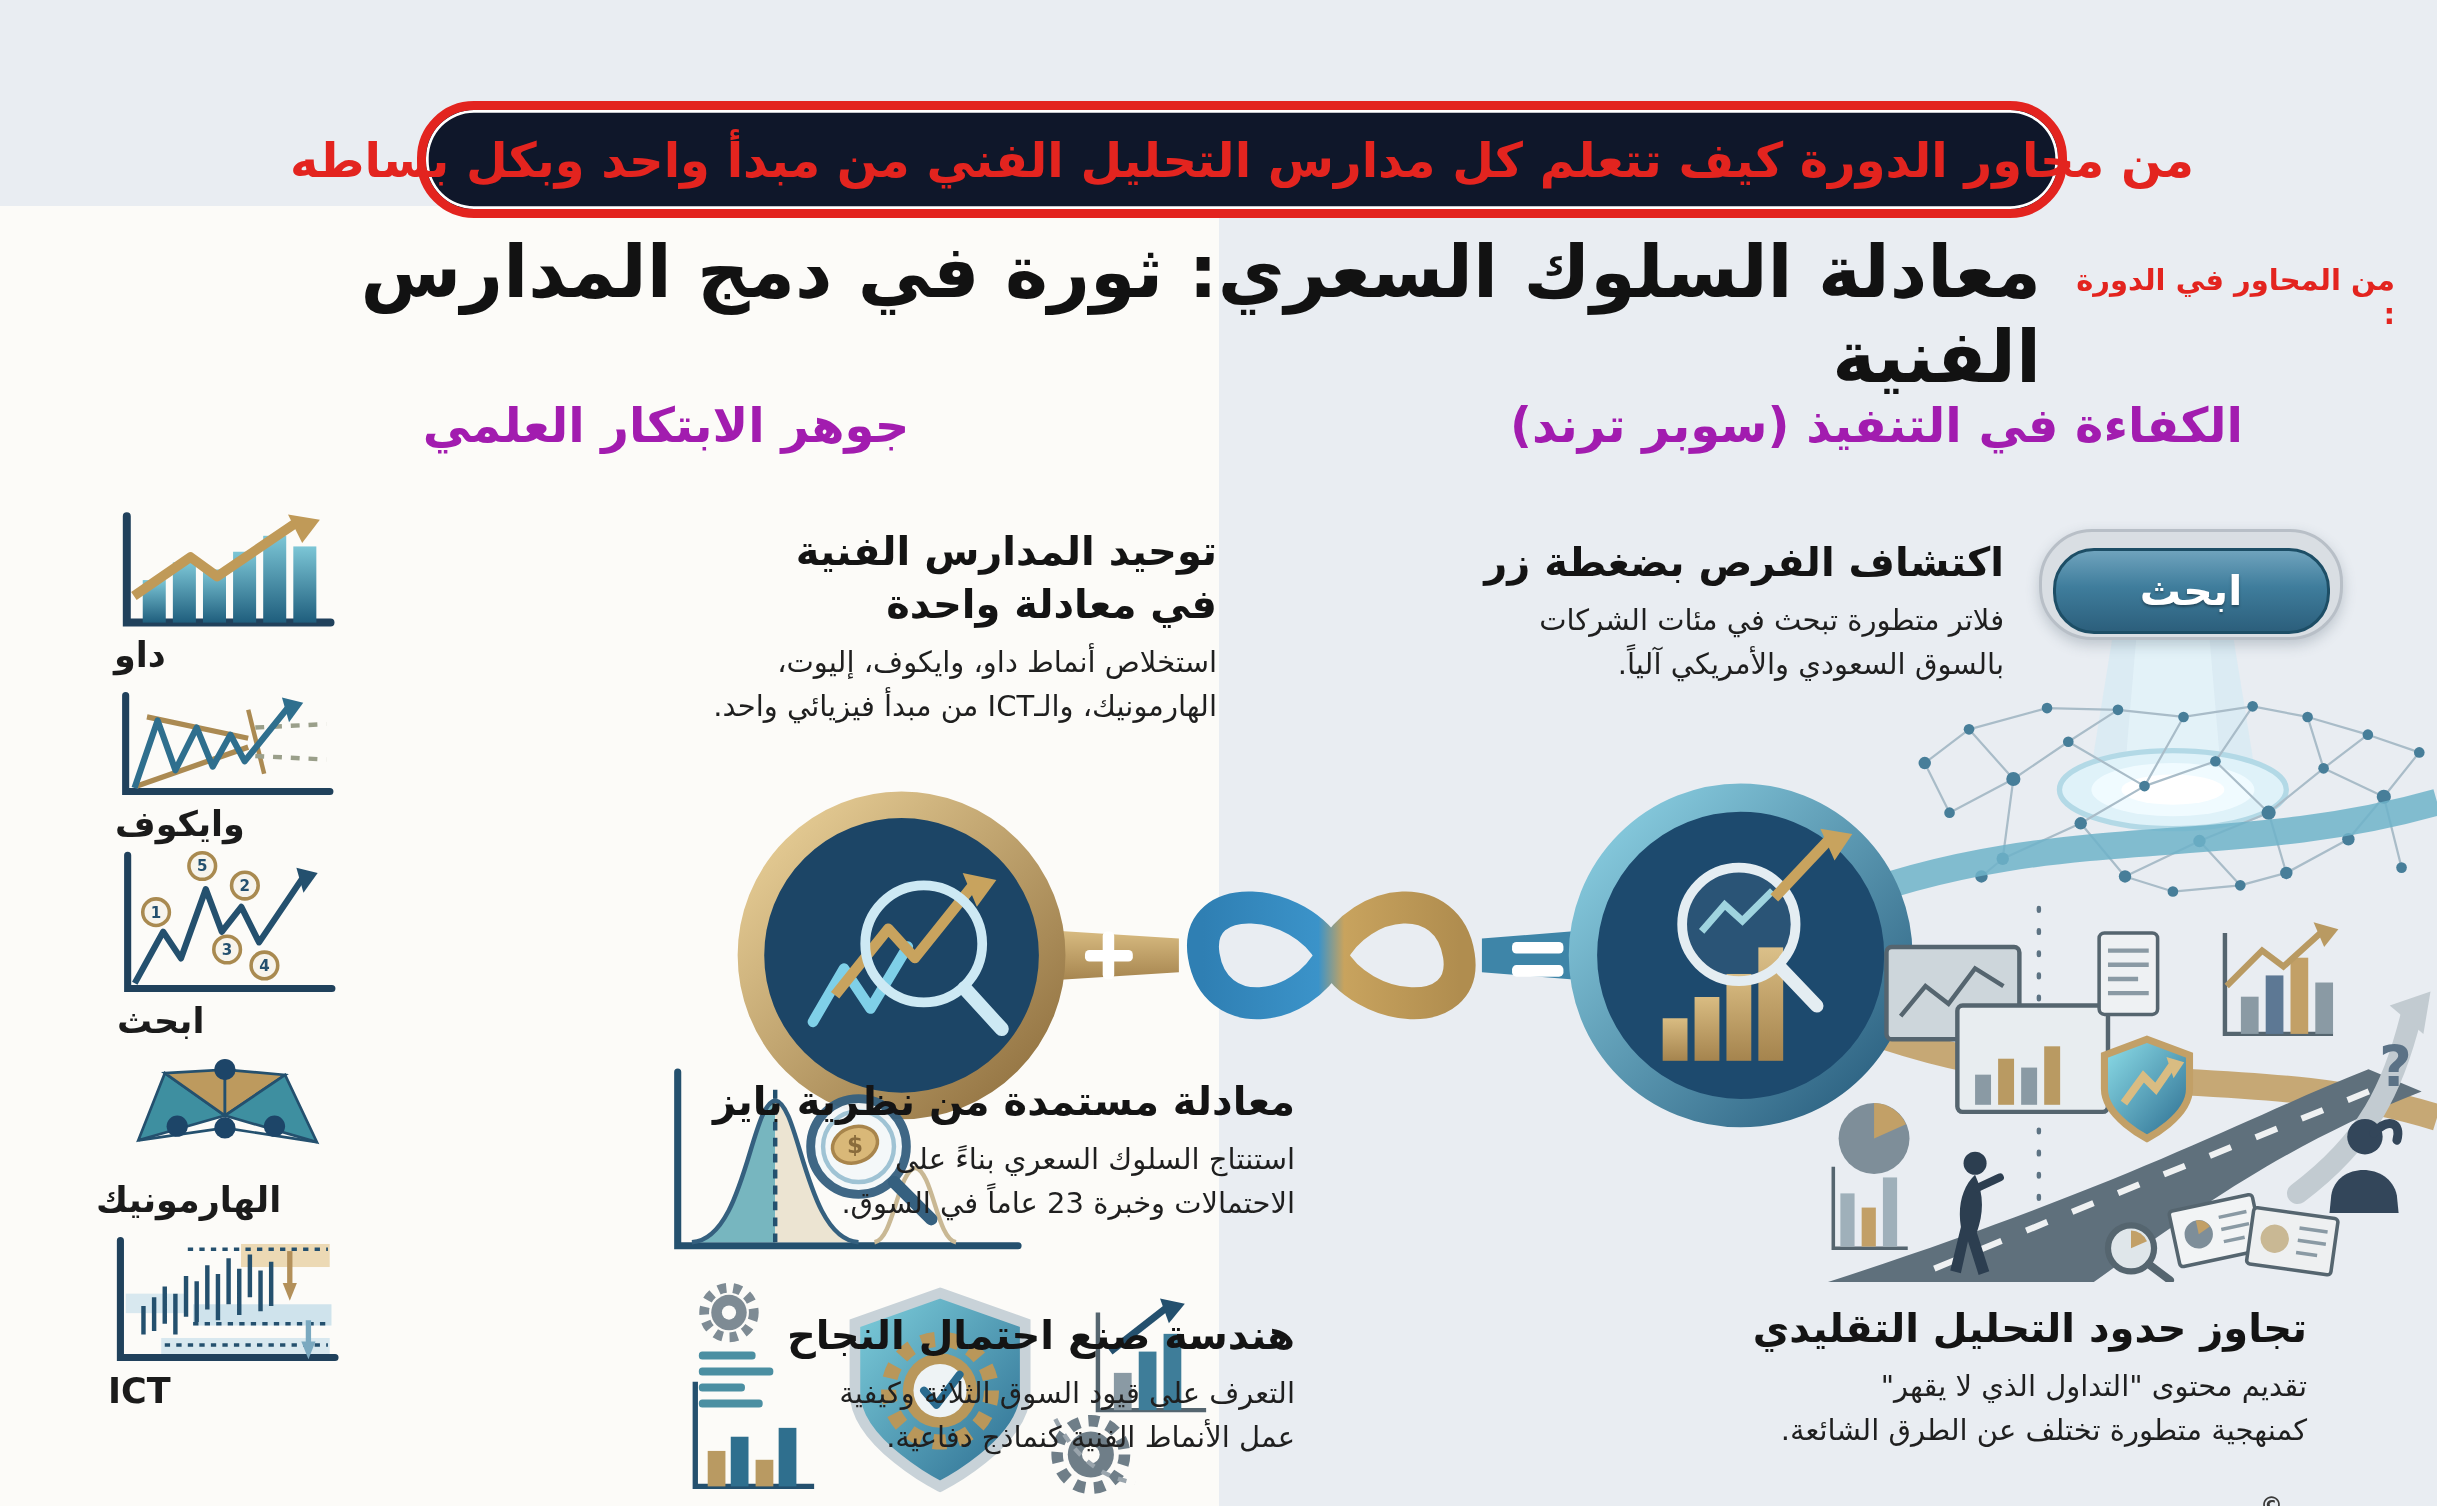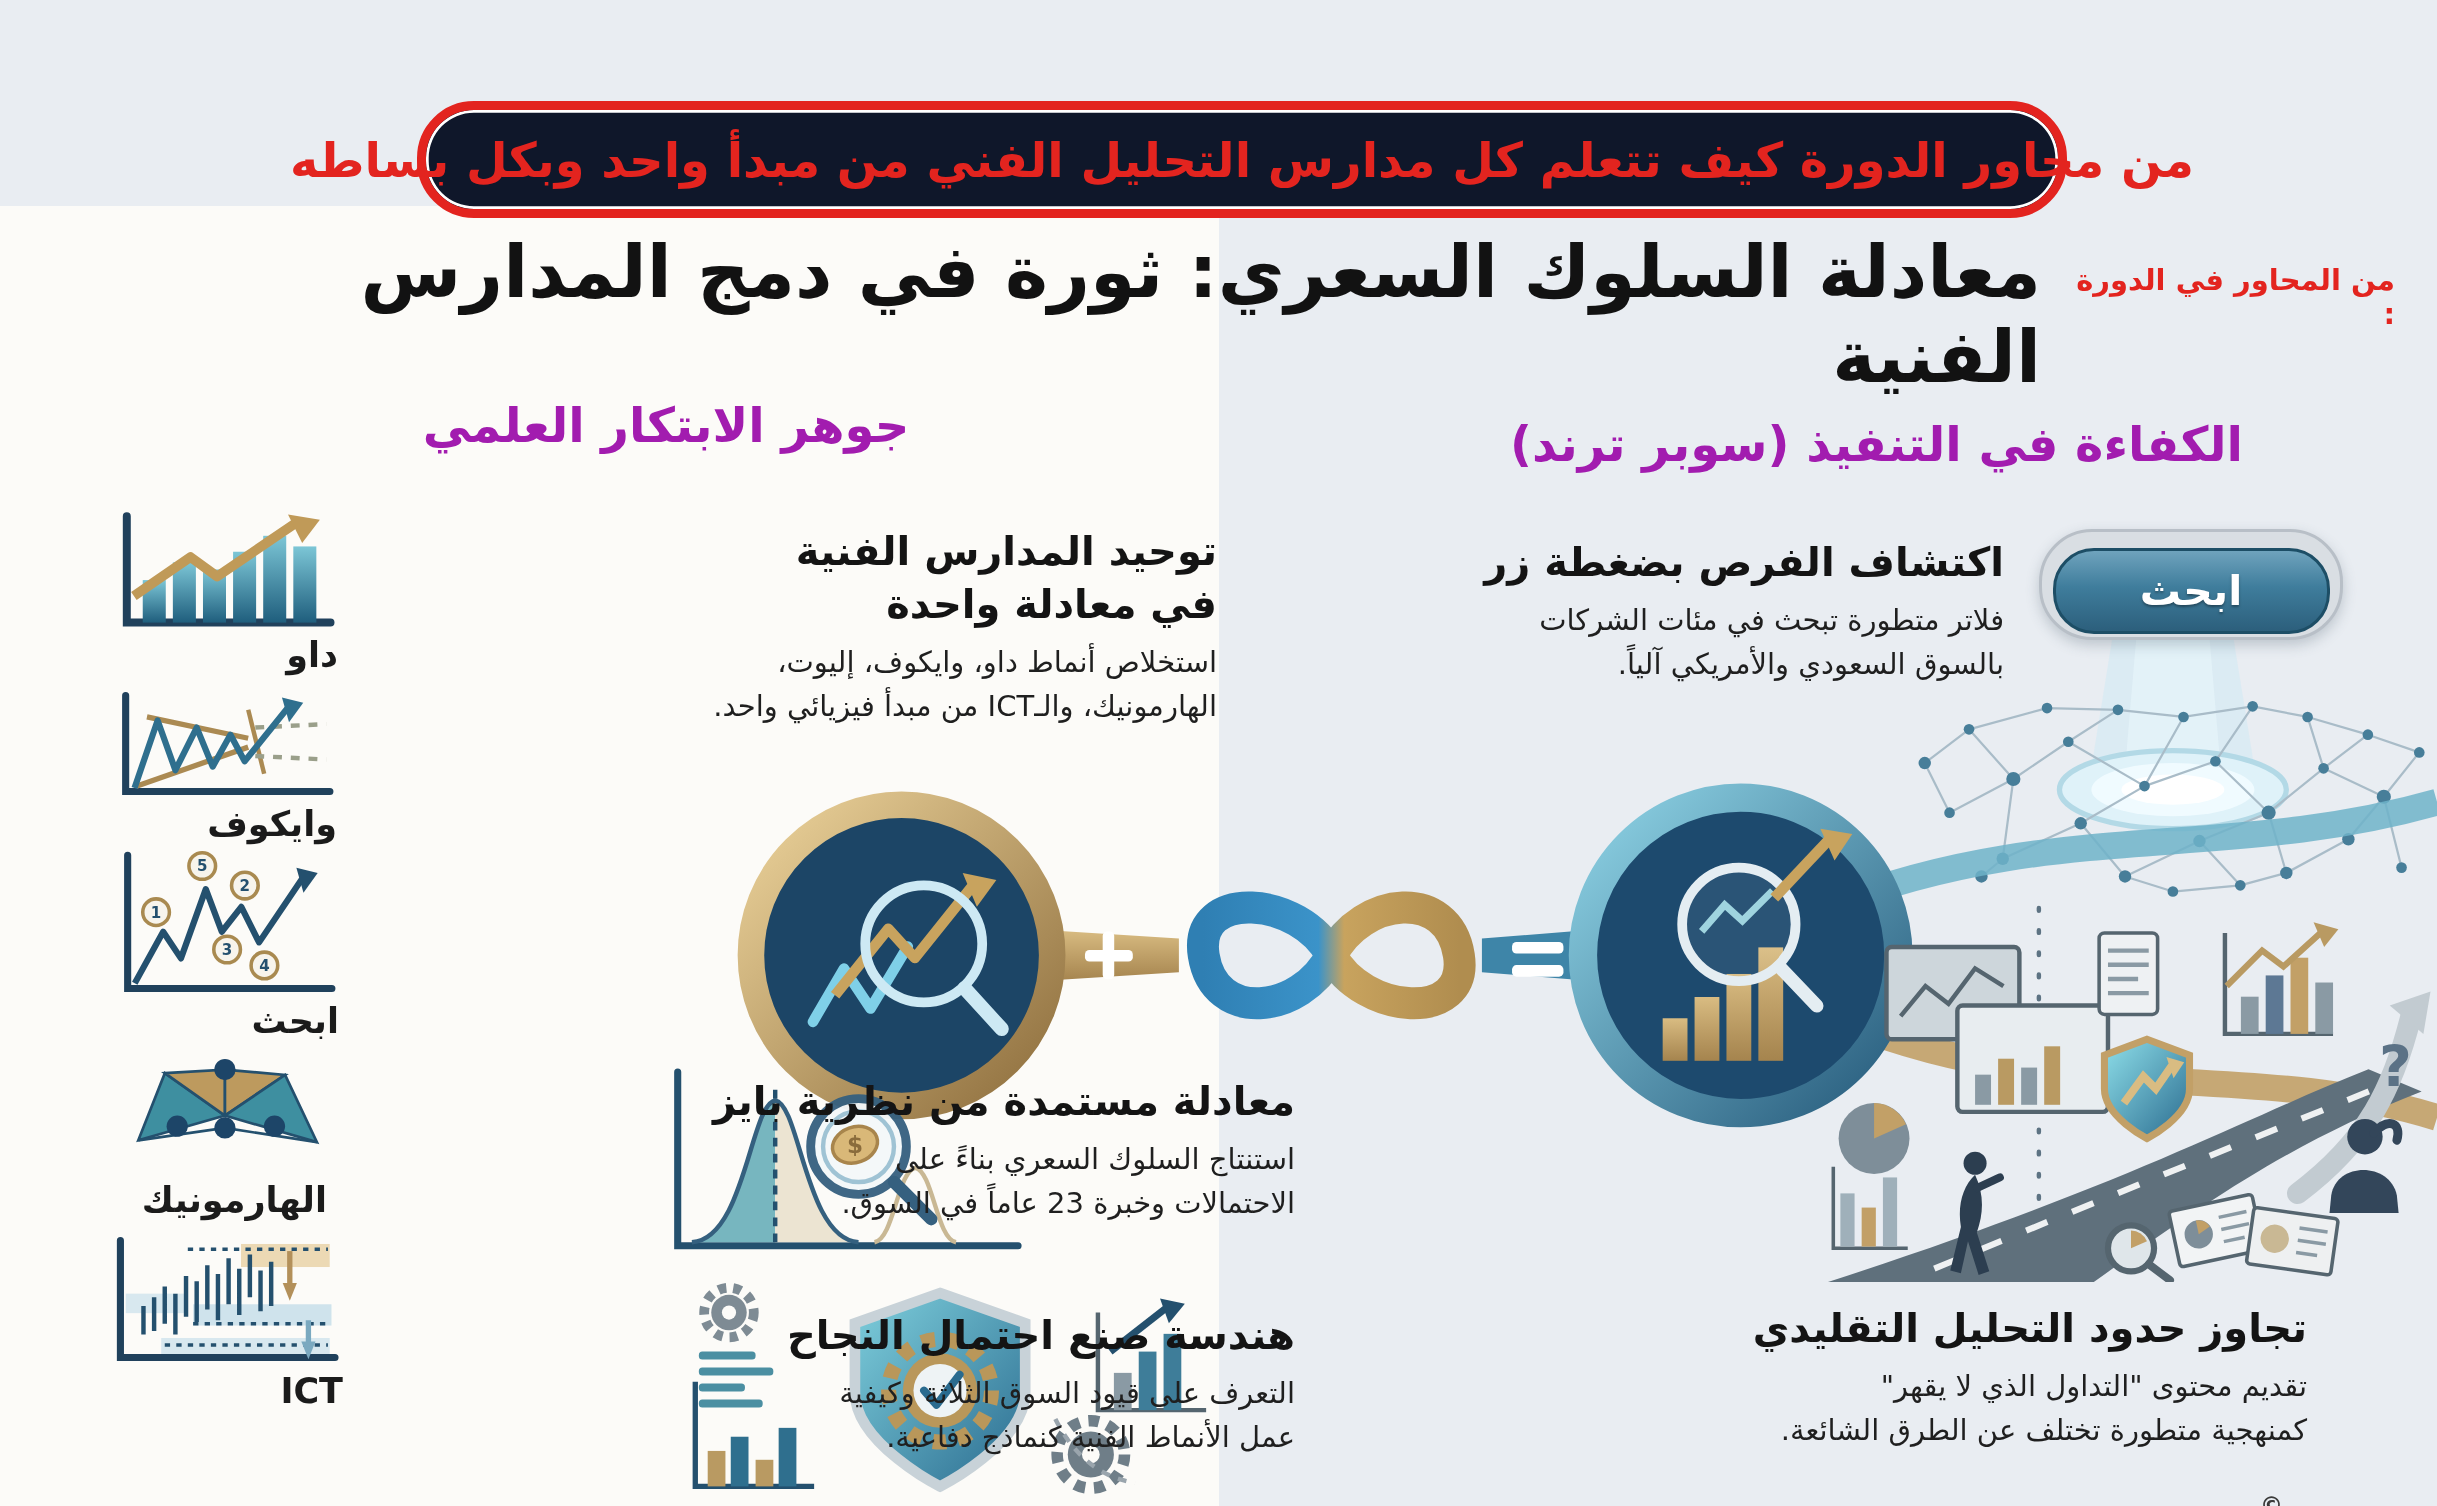--- a/index.html
+++ b/index.html
@@ -7,21 +7,21 @@
          background:#e9edf2;font-family:"DejaVu Sans","Liberation Sans",sans-serif;}
   .abs{position:absolute;}
   .white-panel{left:0;top:206px;width:1219px;height:1301px;background:#fcfbf8;}
   .banner{left:417px;top:101px;width:1632px;height:99px;background:#0f172a;
           border:9px solid #e3241f;border-radius:57px;display:flex;align-items:center;justify-content:center;
           box-shadow:0 0 0 2.7px #ffffff inset;}
   .banner-text{color:#e3241f;font-size:48px;font-weight:800;white-space:nowrap;}
   .side-note{left:2076px;top:263px;width:319px;text-align:center;color:#e3241f;font-size:29px;font-weight:800;}
   .page-title{left:355px;top:229px;width:1686px;text-align:center;color:#121212;font-size:73px;font-weight:800;letter-spacing:-0.9px;}
   .col-header{color:#a21caf;font-size:48px;font-weight:800;text-align:center;}
-  .school-label{text-align:right;font-size:35px;font-weight:800;color:#1b1b1b;}
+  .school-label{text-align:left;font-size:35px;font-weight:800;color:#1b1b1b;}
   .h{font-size:40px;font-weight:800;color:#141414;line-height:1.32;}
   .b{font-size:29px;font-weight:500;color:#1f1f1f;line-height:1.5;white-space:pre-line;margin-top:10.6px;}
   .rtl{direction:rtl;text-align:right;}
   .search-btn{left:2039px;top:529px;width:298px;height:105px;border-radius:53px;
               background:#d9dee3;border:3.5px solid #b8bfc7;box-shadow:0 5.3px 12.4px rgba(60,80,95,.25);
               display:flex;align-items:center;justify-content:center;cursor:pointer;}
   .search-btn-inner{width:271px;height:80px;border-radius:41px;border:3.5px solid #1d4e66;
               background:linear-gradient(180deg,#6fa3bd 0%,#3f7d9c 45%,#2c5f7c 100%);
               display:flex;align-items:center;justify-content:center;margin-top:13px;}
   .search-btn-label{color:#ffffff;font-size:41px;font-weight:800;text-shadow:0 1.8px 2.7px rgba(0,0,0,.35);}
@@ -38,21 +38,21 @@
 
   <div class="abs banner">
     <div class="banner-text rtl">من محاور الدورة كيف تتعلم كل مدارس التحليل الفني من مبدأ واحد وبكل بساطه</div>
   </div>
 
   <div class="abs side-note rtl">من المحاور في الدورة :</div>
 
   <div class="abs page-title rtl">معادلة السلوك السعري: ثورة في دمج المدارس الفنية</div>
 
   <div class="abs col-header" style="left:373px;top:397px;width:586px;">جوهر الابتكار العلمي</div>
-  <div class="abs col-header" style="left:1455px;top:416px;width:843px;">الكفاءة في التنفيذ (سوبر ترند)</div>
+  <div class="abs col-header" style="left:1455px;top:397px;width:843px;">الكفاءة في التنفيذ (سوبر ترند)</div>
 
   <svg class="abs" style="left:114px;top:511px;" width="224" height="124" viewBox="0 0 252 140">
     <defs>
       <linearGradient id="tealBar" x1="0" y1="0" x2="0" y2="1">
         <stop offset="0" stop-color="#7cc6d6"></stop>
           <stop offset="1" stop-color="#1f5e7d"></stop>
       </linearGradient>
     </defs>
     <path d="M14,6 V126 H244" stroke="#20415c" stroke-width="9" fill="none" stroke-linecap="round"></path>
     <rect x="32" y="78" width="26" height="48" fill="url(#tealBar)"></rect>

